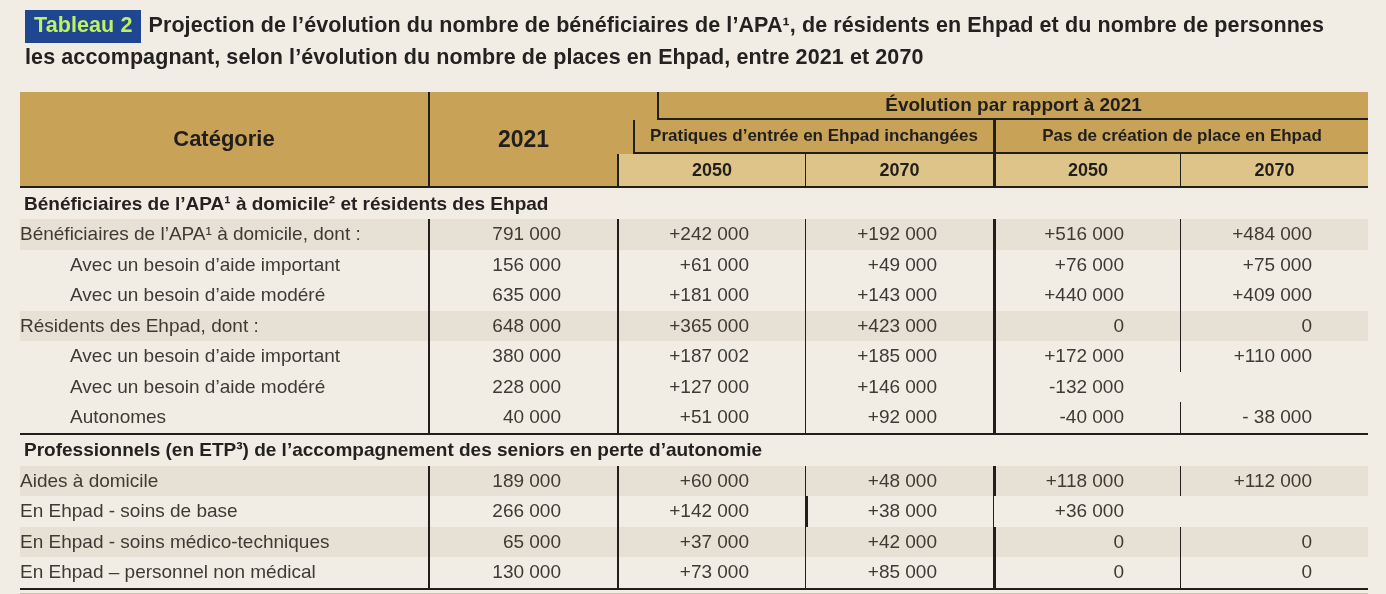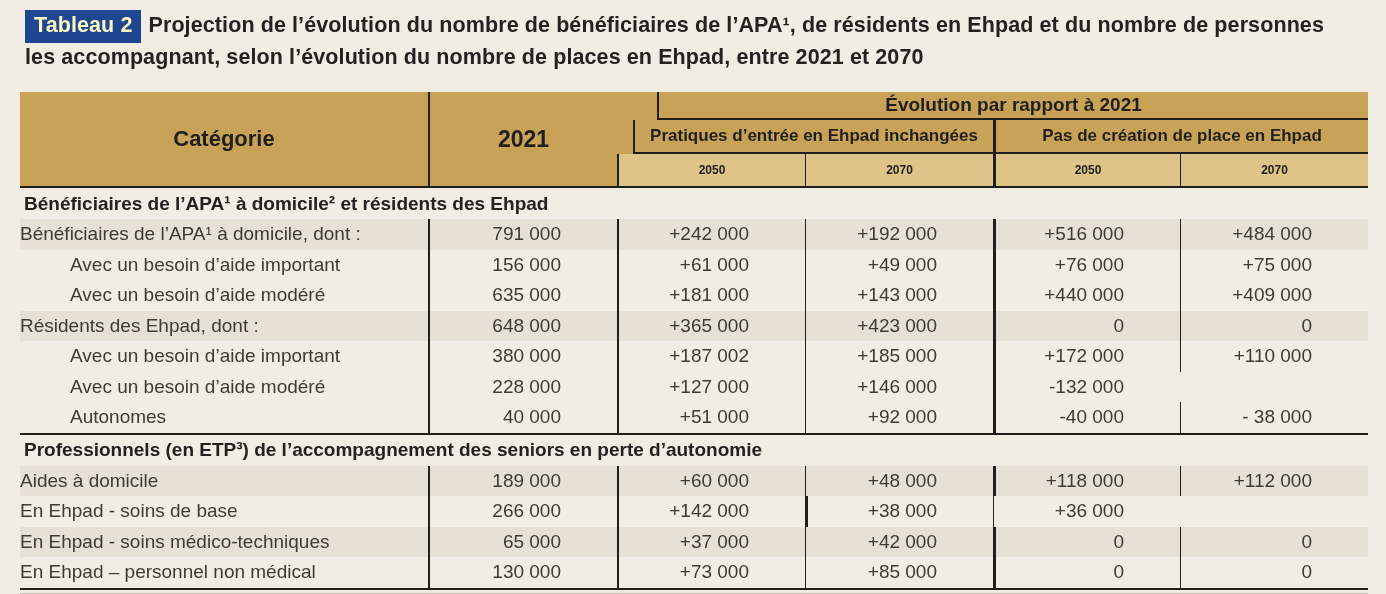--- a/index.html
+++ b/index.html
@@ -13,21 +13,21 @@
   .page { position: relative; width: 1386px; height: 594px; }
 
   
   .title-block {
     position: absolute; left: 25px; top: 10px; width: 1300px;
     font-size: 21.5px; line-height: 1.34; font-weight: bold;
     color: #242220; letter-spacing: 0.1px;
   }
   .badge {
     display: inline-block;
-    background: #1E4691; color: #fef9c3;
+    background: #1E4691; color: #bef264;
     padding: 1px 9px 3px 9px; margin-right: 7px;
     font-weight: bold;
   }
 
   
   .table {
     position: absolute; left: 20px; top: 92px; width: 1348px;
     --cols: 408px 189px 188px 188px 187px 188px;
     color: #211F1B;
   }
@@ -50,21 +50,21 @@
   }
   .h-cat  { grid-area: cat; font-size: 22px; }
   .h-y21  { grid-area: y21; font-size: 23px; border-left: 2px solid #211F1B; }
   .h-evo  { grid-area: evo; font-size: 19px; border-left: 2px solid #211F1B; border-bottom: 2px solid #211F1B; margin-left: 40px; }
   .h-sc1  { grid-area: sc1; font-size: 17px; border-left: 2px solid #211F1B; border-bottom: 2px solid #211F1B; margin-left: 16px; }
   .h-sc2  { grid-area: sc2; font-size: 17px; border-left: 3px solid #211F1B; border-bottom: 2px solid #211F1B; }
   .h-ya   { grid-area: ya; }
   .h-yb   { grid-area: yb; }
   .h-yc   { grid-area: yc; }
   .h-yd   { grid-area: yd; }
-  .h-year { font-size: 12px; background: #DEC489; }
+  .h-year { font-size: 18px; background: #DEC489; }
   .h-ya { border-left: 2px solid #211F1B; }
   .h-yb { border-left: 1px solid #211F1B; }
   .h-yc { border-left: 3px solid #211F1B; }
   .h-yd { border-left: 1px solid #211F1B; }
 
   
   .section-header {
     height: 31px; display: flex; align-items: center;
     font-weight: bold; font-size: 19px; color: #242220;
     padding-left: 4px; box-sizing: border-box;

